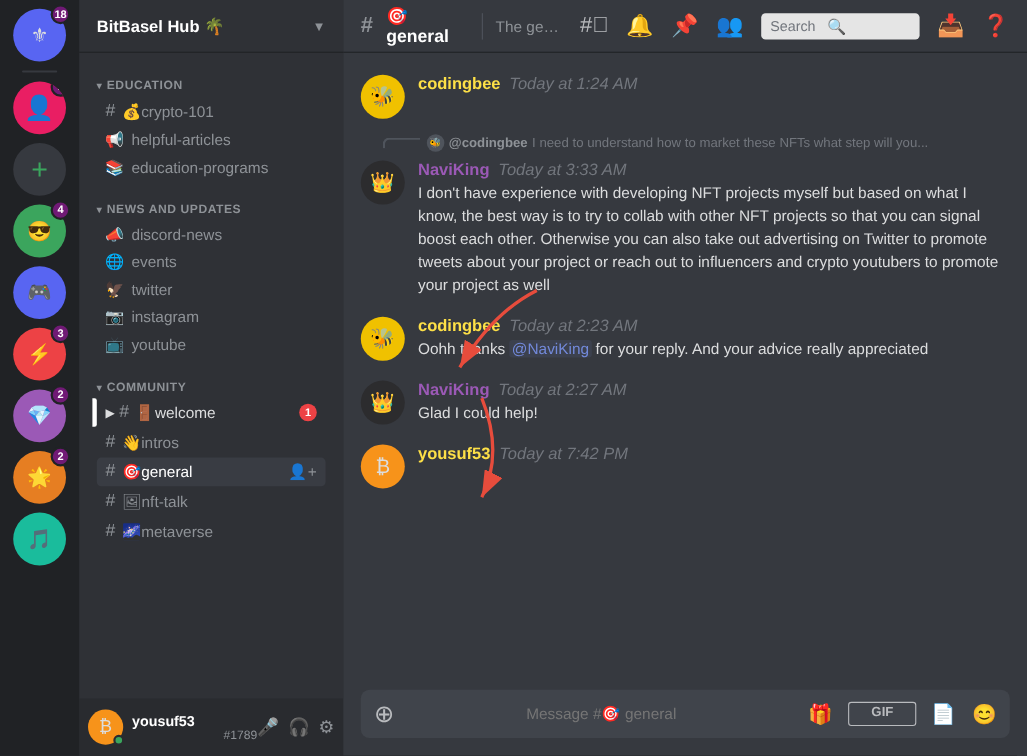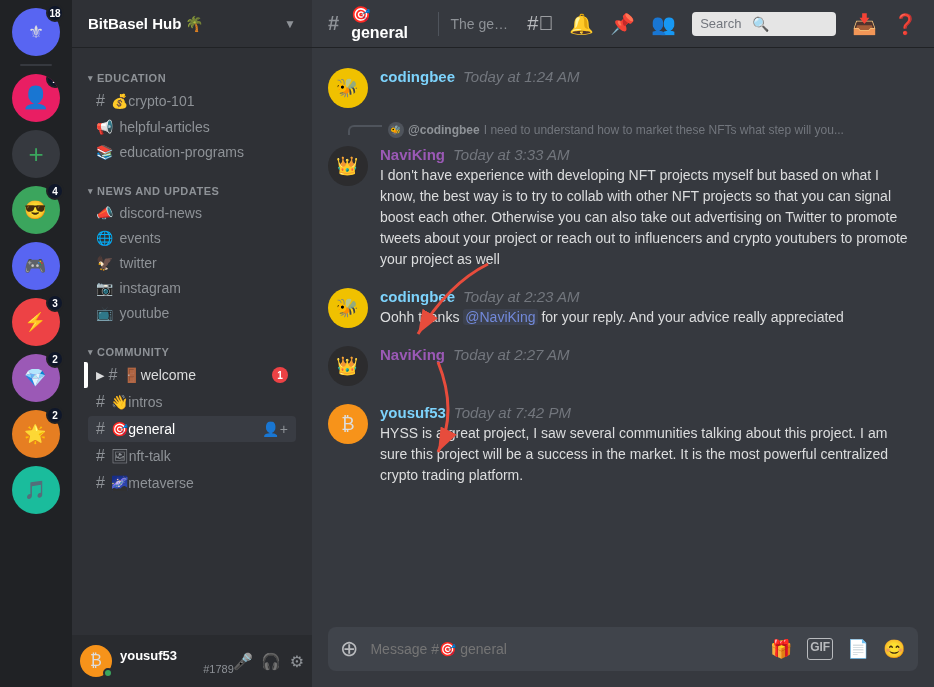--- a/index.html
+++ b/index.html
@@ -28,21 +28,21 @@
       cursor: pointer;
       position: relative;
       font-size: 18px;
       flex-shrink: 0;
       transition: border-radius 0.2s;
     }
     .server-icon .badge {
       position: absolute;
       top: -4px;
       right: -4px;
-      background: #0f172a;
+      background: #701a75;
       color: white;
       font-size: 10px;
       font-weight: 700;
       border-radius: 50%;
       width: 18px;
       height: 18px;
       display: flex;
       align-items: center;
       justify-content: center;
       border: 2px solid #202225;
@@ -232,42 +232,42 @@
       margin-right: 12px;
       flex-shrink: 0;
       display: flex;
       align-items: center;
       justify-content: center;
       font-size: 18px;
       background: #5865f2;
     }
     .msg-content { flex: 1; }
     .msg-header { display: flex; align-items: baseline; gap: 8px; margin-bottom: 2px; }
-    .msg-username { font-weight: 600; font-size: 15px; color: #7dd3fc; }
+    .msg-username { font-weight: 600; font-size: 15px; color: #fde047; }
     .msg-username.purple { color: #9b59b6; }
     .msg-timestamp { font-size: 15px; color: #72767d; font-style: italic; }
     .msg-text { font-size: 14px; color: #dcddde; line-height: 1.5; }
     .msg-text .mention { color: #7289da; background: rgba(114,137,218,0.1); border-radius: 3px; padding: 0 2px; cursor: pointer; }
 
     
     .chat-input-area {
       padding: 0 16px 16px;
       flex-shrink: 0;
     }
     .chat-input-box {
       background: #40444b;
       border-radius: 8px;
       display: flex;
       align-items: center;
       padding: 0 12px;
       gap: 12px;
       height: 44px;
     }
     .input-add-btn { color: #b9bbbe; font-size: 22px; cursor: pointer; }
-    .input-field { flex: 1; background: transparent; border: none; outline: none; color: #dcddde; font-size: 14px; }
+    .input-field { flex: 1; background: transparent; border: none; outline: none; color: #dcddde; font-size: 14px; text-align: center; }
     .input-icons { display: flex; gap: 14px; color: #b9bbbe; font-size: 18px; }
     .input-icons span { cursor: pointer; }
 
     
     ::-webkit-scrollbar { width: 6px; }
     ::-webkit-scrollbar-track { background: transparent; }
     ::-webkit-scrollbar-thumb { background: #202225; border-radius: 3px; }
 
     
     .av-bee { background: #f0c100; }
@@ -489,52 +489,50 @@
       </svg>
     </div>
 
     <div class="message-group" style="position:relative;">
       <div class="msg-avatar av-king">👑</div>
       <div class="msg-content">
         <div class="msg-header">
           <span class="msg-username purple">NaviKing</span>
           <span class="msg-timestamp">Today at 2:27 AM</span>
         </div>
+        <div class="msg-text">Glad I could help!</div>
       </div>
 
       <svg style="position:absolute;left:80px;top:10px;pointer-events:none;" width="80" height="120">
         <defs>
           <marker id="arrowhead2" markerWidth="8" markerHeight="6" refX="8" refY="3" orient="auto">
             <polygon points="0 0, 8 3, 0 6" fill="#e74c3c"></polygon>
           </marker>
         </defs>
         <path d="M 30 10 Q 50 60 30 100" stroke="#e74c3c" stroke-width="3" fill="none" marker-end="url(#arrowhead2)"></path>
       </svg>
     </div>
 
     <div class="message-group">
       <div class="msg-avatar av-yousuf">₿</div>
       <div class="msg-content">
         <div class="msg-header">
           <span class="msg-username">yousuf53</span>
           <span class="msg-timestamp">Today at 7:42 PM</span>
         </div>
-        <div class="msg-text">
-          HYSS is a great project, I saw several communities talking about this project. I am sure this project will be a success in the market. It is the most powerful centralized crypto trading platform.
-        </div>
       </div>
     </div>
 
   </div>
 
   <div class="chat-input-area">
     <div class="chat-input-box">
       <span class="input-add-btn">⊕</span>
       <input class="input-field" type="text" placeholder="Message #🎯 general" style="">
       <div class="input-icons">
         <span>🎁</span>
-        <span style="font-size:12px;font-weight:700;border:1px solid #b9bbbe;border-radius:3px;padding:1px 2px;">GIF</span>
+        <span style="font-size:12px;font-weight:700;border:1px solid #b9bbbe;border-radius:3px;padding:1px 20px;">GIF</span>
         <span>📄</span>
         <span>😊</span>
       </div>
     </div>
   </div>
 </div>
 
 </body></html>

